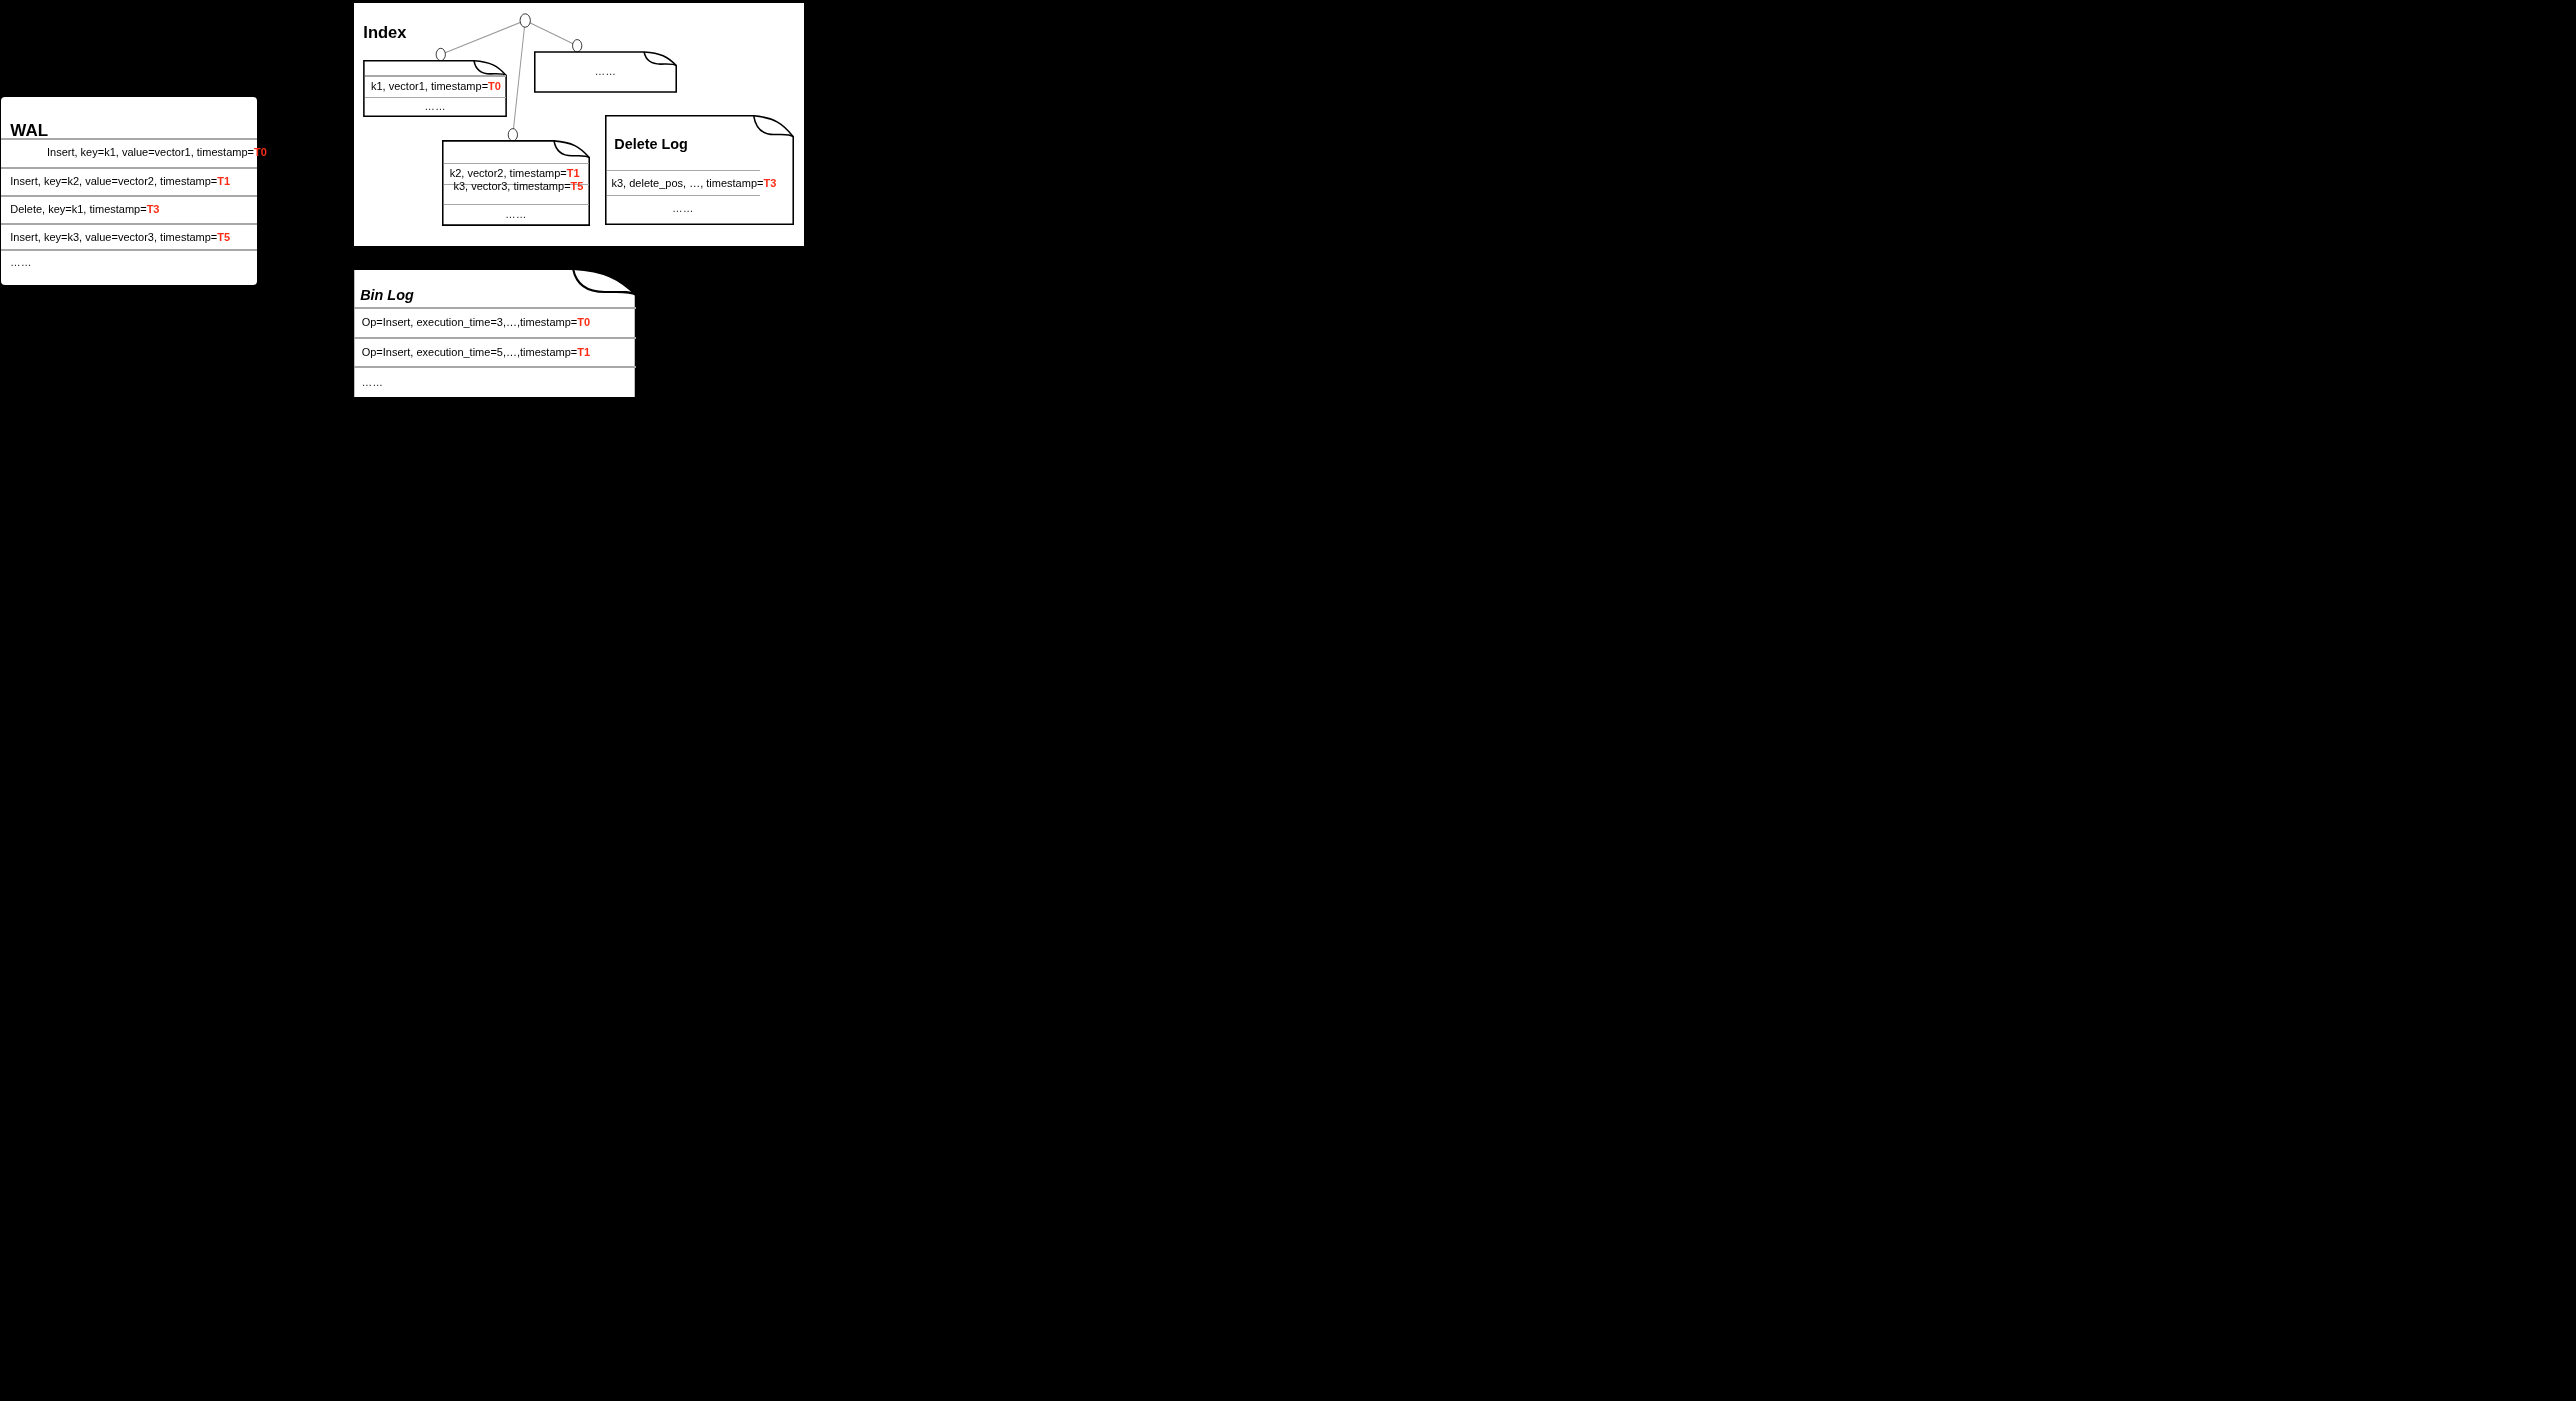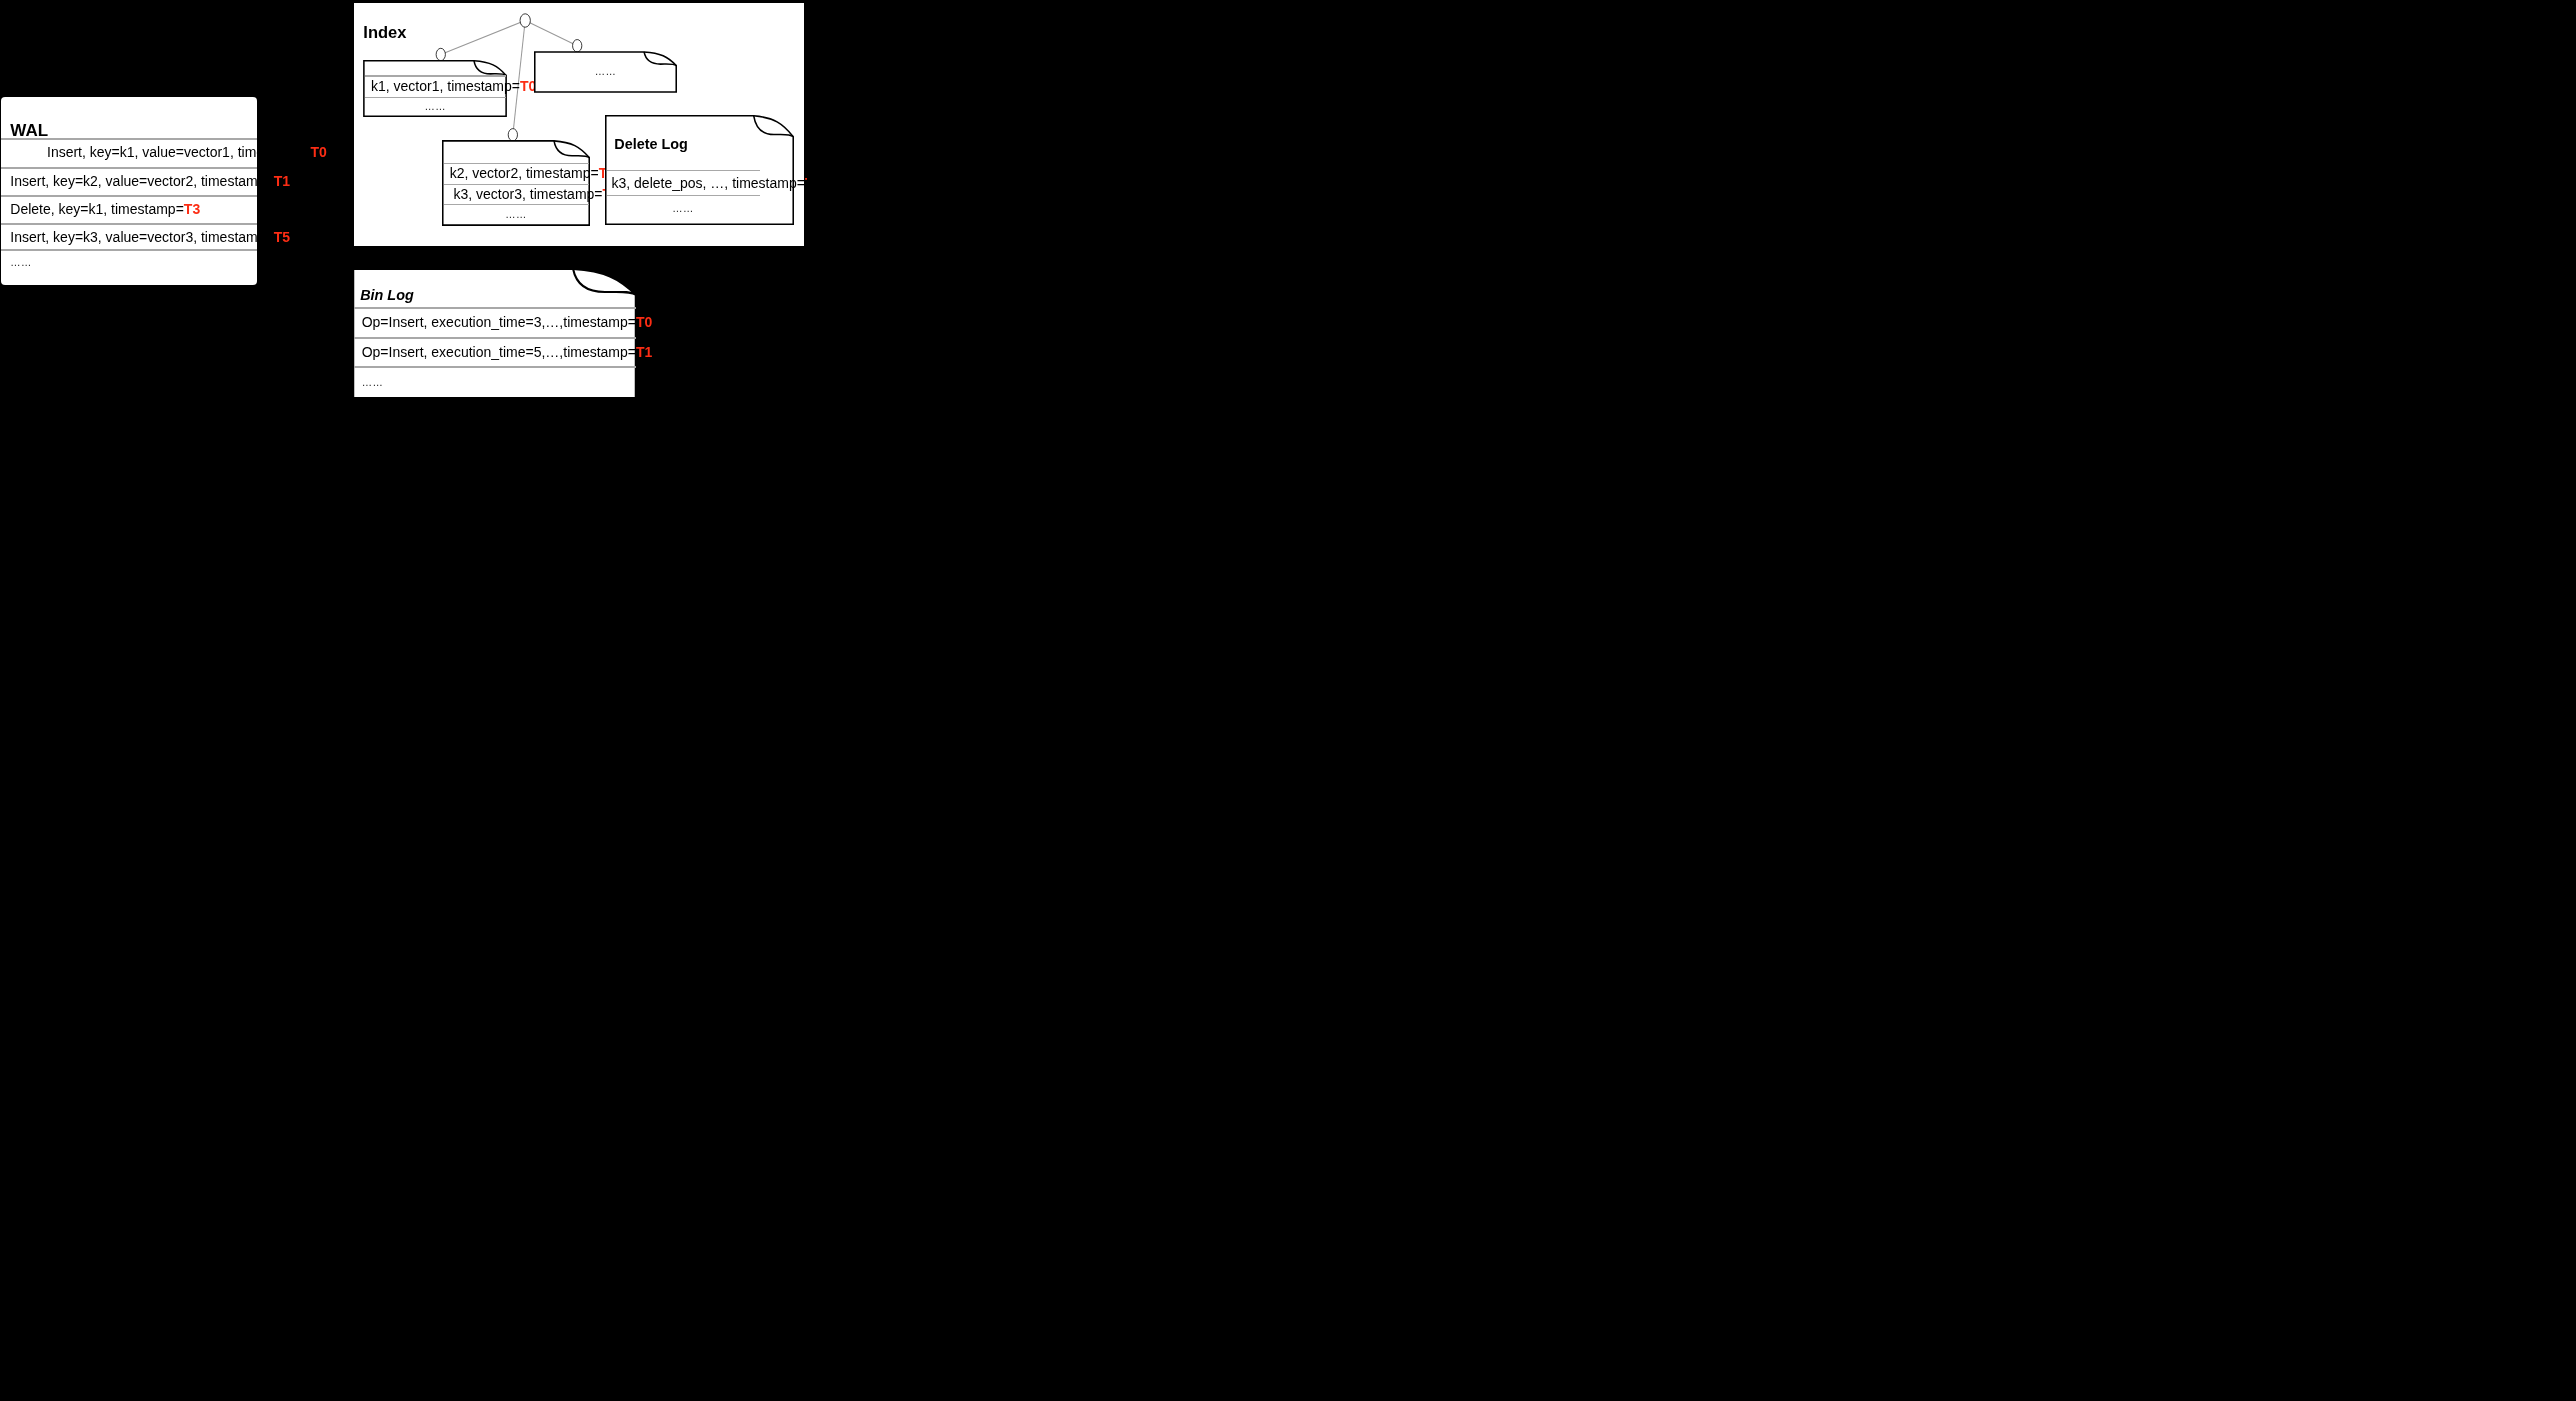--- a/index.html
+++ b/index.html
@@ -2,21 +2,21 @@
 <html style="font-size:8.2px"><head>
 <meta charset="utf-8">
 <style>
   html,body{margin:0;padding:0;background:#000;}
   .canvas{
     position:relative;width:807px;height:402px;background:#000;overflow:hidden;
     font-family:"Liberation Sans","DejaVu Sans",sans-serif;color:#000;
   }
   
   .sep{position:absolute;height:1.5px;background:#A8A8A8;}
-  .row{position:absolute;display:flex;align-items:center;font-size:14px;color:#000;white-space:nowrap;}
+  .row{position:absolute;display:flex;align-items:center;font-size:11px;color:#000;white-space:nowrap;}
   .row .ts{font-weight:700;color:#FC2D14;}
   .dots{letter-spacing:0.5px;font-size:10.3px;color:#111;}
   .dots.centered{justify-content:center;}
   .title-lg{position:absolute;font-size:17px;font-weight:700;line-height:1;color:#000;}
   .title-md{position:absolute;font-size:14.4px;font-weight:700;line-height:1;color:#000;}
   
   .wal{position:absolute;left:1px;top:97px;width:256px;height:188px;background:#fff;border-radius:4.1px;}
   .wal .sep{left:0;right:0;}
   .wal .row{left:0;right:0;padding-left:9.3px;}
   
@@ -114,21 +114,21 @@
         <path d="M1.5,1.5 H218 C253,4.1 268,12.9 286.5,34 V165.5 H1.5 Z" fill="#ffffff" stroke="#000000" stroke-width="3"></path>
         <path d="M218,1.5 C221.5,21.1 233.5,30.6 253,30.6 C268.5,30.6 281,29.2 286.5,34" fill="none" stroke="#000000" stroke-width="3"></path>
       </svg>
       <div class="sep" style="top:23px"></div>
       <div class="sep" style="top:44px"></div>
       <div class="sep" style="top:64px"></div>
       <div class="row pad" style="top:23px;height:21px;">
         <span>k2, vector2, timestamp=</span>
           <span class="ts">T1</span>
       </div>
-      <div class="row pad" style="top:44px;height:20.6px;padding-left:10px;">
+      <div class="row pad" style="top:36px;height:20.6px;padding-left:10px;">
         <span>k3, vector3, timestamp=</span>
           <span class="ts">T5</span>
       </div>
       <div class="row dots centered" style="top:64px;height:21.6px;">
         <span>……</span>
       </div>
     </div>
 
     <div class="doc" style="left:251px;top:112px;width:156px;height:110px;">
       <svg width="189" height="110" viewBox="0 0 366 213">

